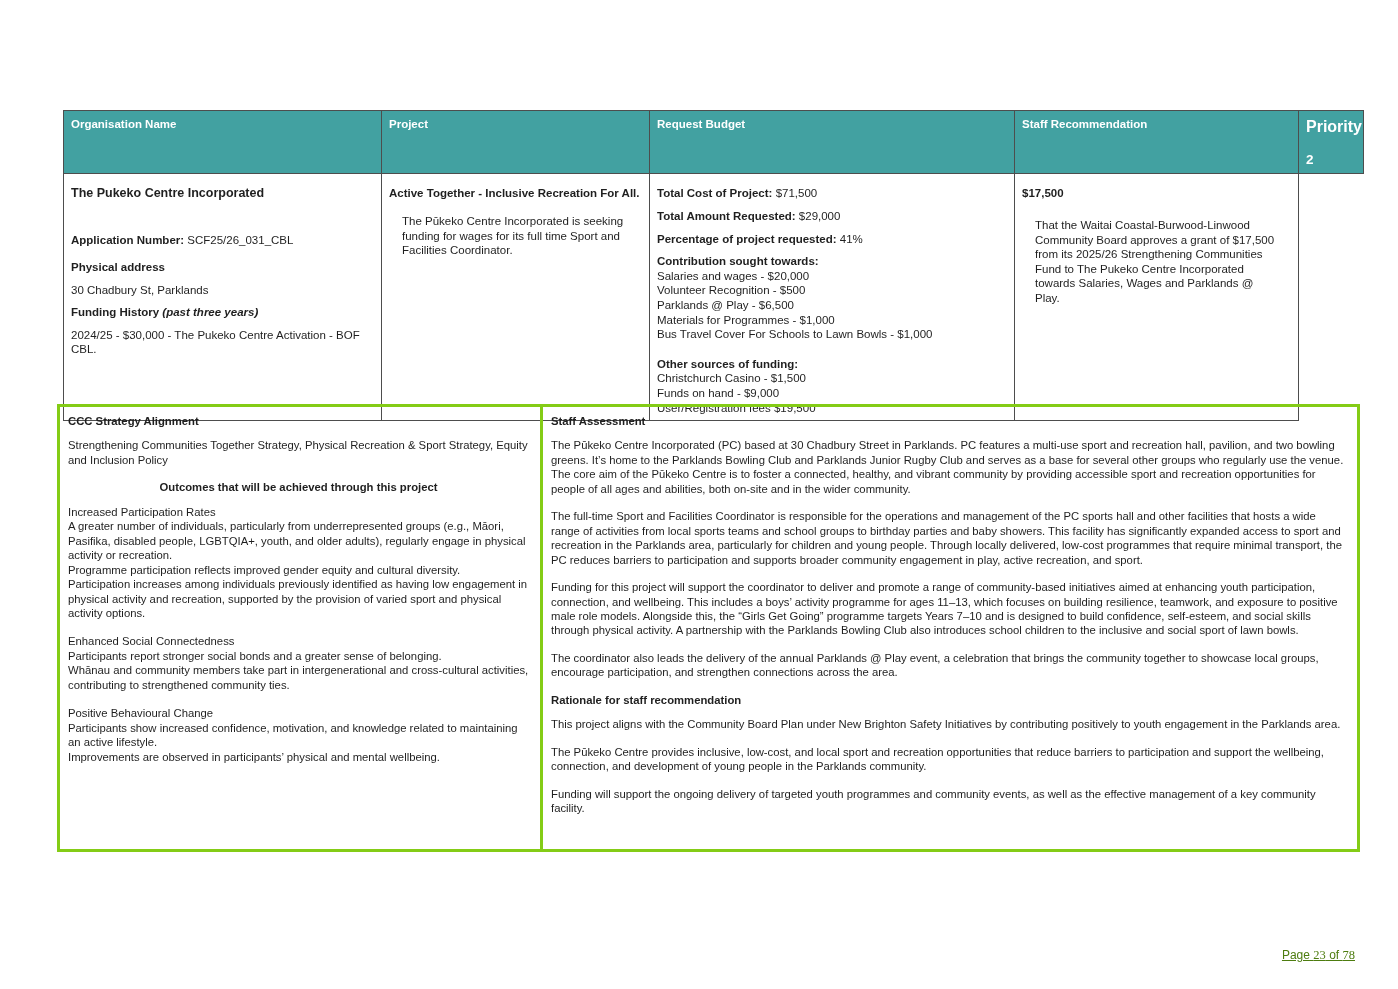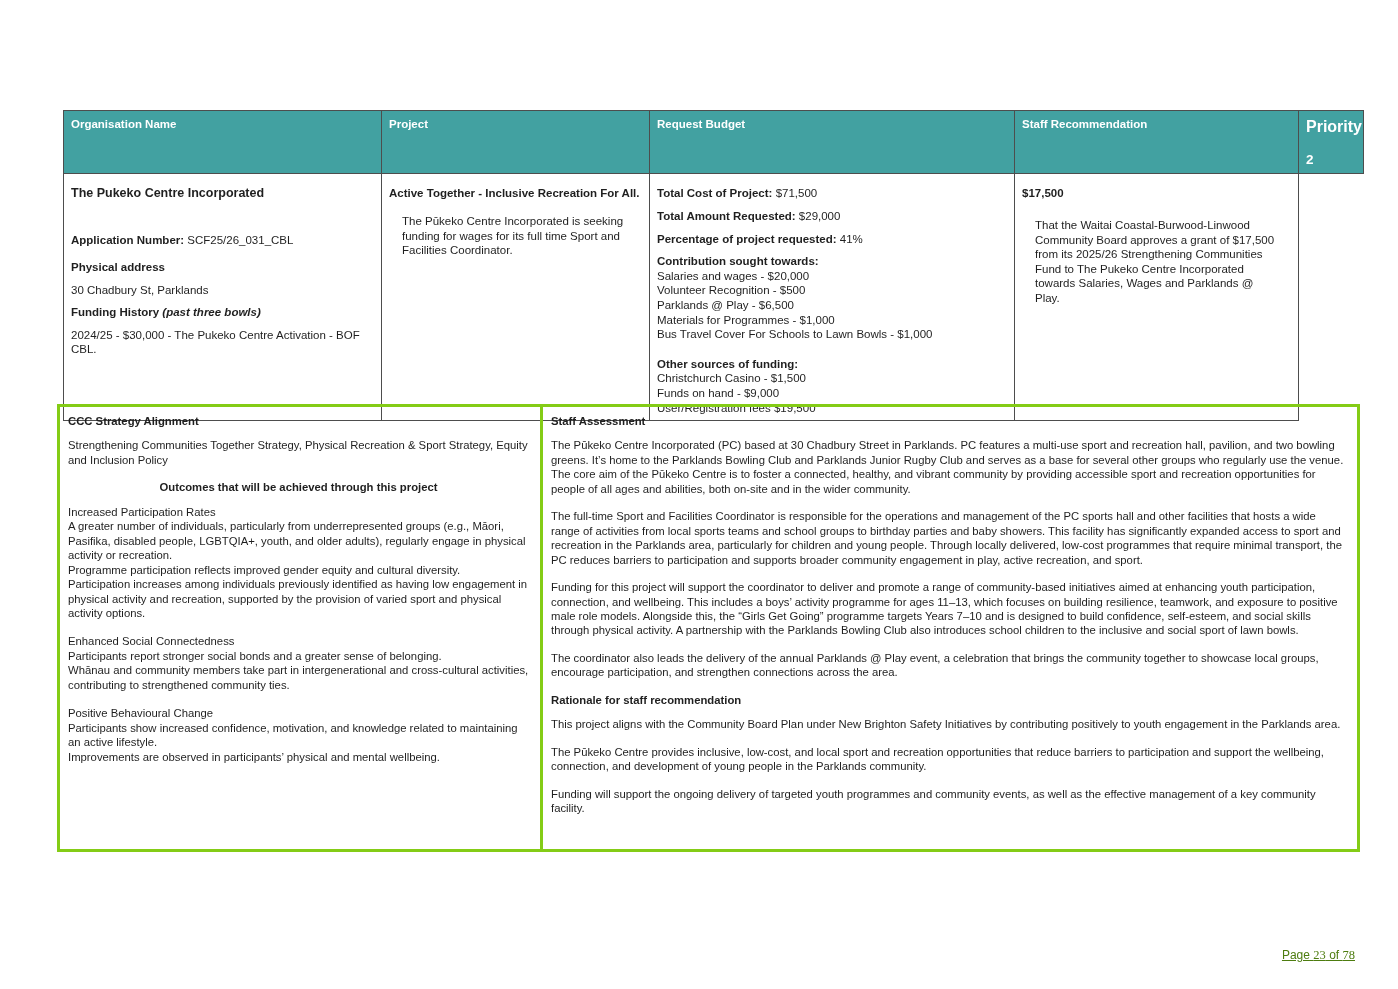--- a/index.html
+++ b/index.html
@@ -82,21 +82,21 @@
         </th>
       </tr>
     </thead>
     <tbody>
       <tr>
         <td class="body-cell">
           <div class="org-name">The Pukeko Centre Incorporated</div>
           <p class="fld gap-lg"><span class="b">Application Number:</span><span> SCF25/26_031_CBL</span></p>
           <p class="fld b">Physical address</p>
           <p class="fld">30 Chadbury St, Parklands</p>
-          <p class="fld"><span class="b">Funding History</span><span class="bi"> (past three bowls)</span></p>
+          <p class="fld"><span class="b">Funding History</span><span class="bi"> (past three years)</span></p>
           <p class="fld">2024/25 - $30,000 - The Pukeko Centre Activation - BOF CBL.</p>
         </td>
 
         <td class="body-cell">
           <p class="proj-title">Active Together - Inclusive Recreation For All.</p>
           <p class="plain">The Pūkeko Centre Incorporated is seeking funding for wages for its full time Sport and Facilities Coordinator.</p>
         </td>
 
         <td class="body-cell">
           <p class="fld"><span class="b">Total Cost of Project:</span><span> $71,500</span></p>

